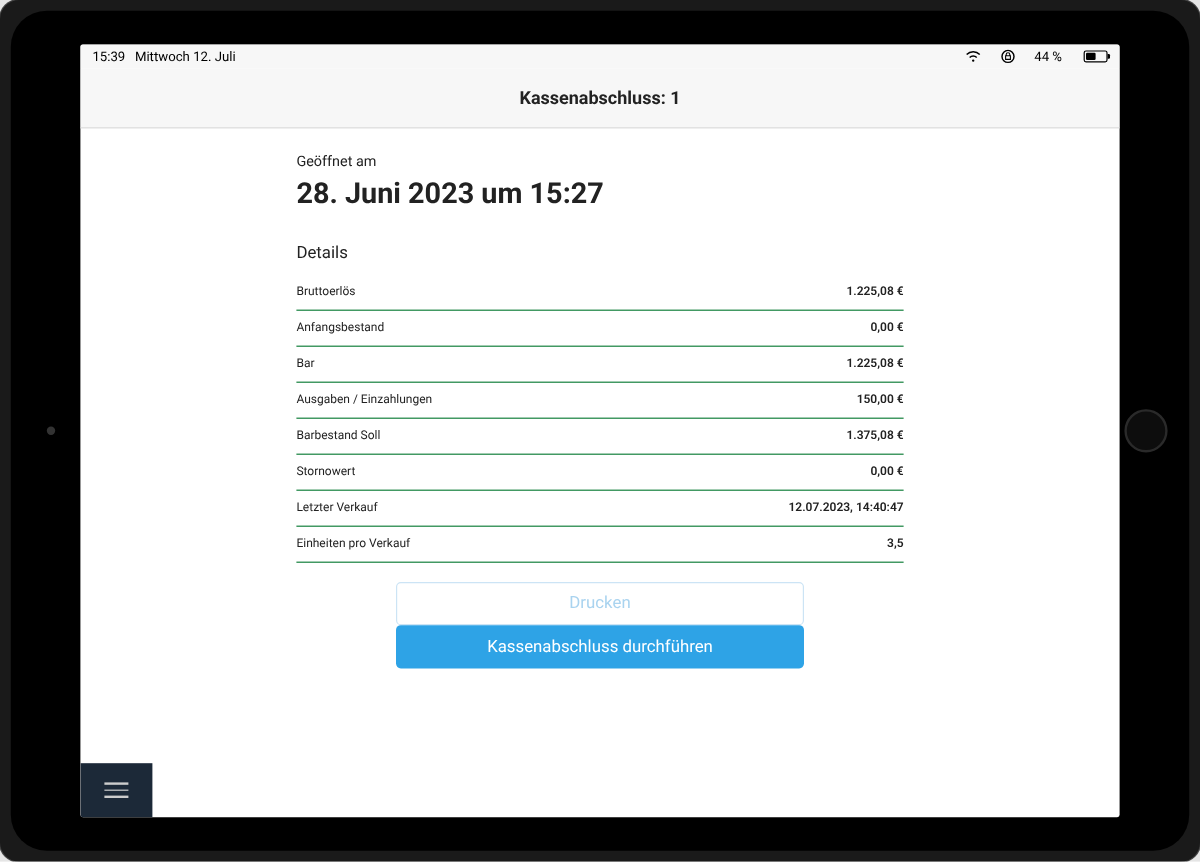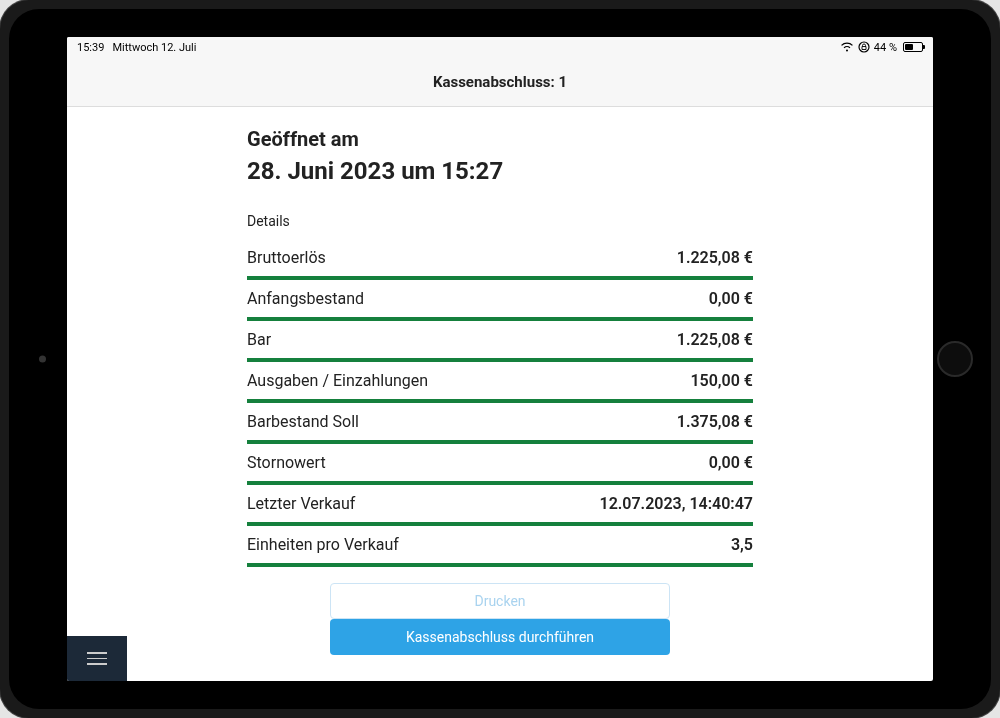--- a/index.html
+++ b/index.html
@@ -2,21 +2,21 @@
 <html><head>
   <meta charset="utf-8">
   <style>
     * { margin: 0; padding: 0; box-sizing: border-box; font-family: -apple-system, BlinkMacSystemFont, "Segoe UI", Roboto, sans-serif; }
     body { background: #e5e5e5; display: flex; align-items: center; justify-content: center; min-height: 100vh; }
     
     .tablet-frame {
       width: 1000px;
       height: 718px;
       background: #1a1a1a;
-      border-radius: 29px;
+      border-radius: 16px;
       padding: 9px;
       position: relative;
       box-shadow: 0 0 0 1px #444;
     }
     
     .tablet-inner {
       width: 100%;
       height: 100%;
       background: #000;
       border-radius: 30px;
@@ -66,21 +66,21 @@
       display: flex;
       align-items: center;
       justify-content: space-between;
       padding: 0 10px;
       font-size: 11px;
       color: #000;
       background: #f7f7f7;
     }
     
     .status-left { display: flex; gap: 8px; }
-    .status-right { display: flex; align-items: center; gap: 4px; }
+    .status-right { display: flex; align-items: center; gap: 16px; }
     
     .wifi-icon, .lock-icon { display: inline-flex; }
     
     .battery-icon {
       display: inline-block;
       width: 20px;
       height: 10px;
       border: 1px solid #000;
       border-radius: 2px;
       position: relative;
@@ -121,22 +121,22 @@
       color: #222;
     }
     
     .content {
       flex: 1;
       overflow-y: auto;
       padding: 20px 180px 80px 180px;
     }
     
     .opened-label {
-      font-size: 20px;
-      font-weight: 700;
+      font-size: 12px;
+      font-weight: 400;
       color: #222;
       margin-bottom: 6px;
     }
     
     .opened-date {
       font-size: 24px;
       font-weight: 700;
       color: #222;
       margin-bottom: 28px;
     }
@@ -146,22 +146,22 @@
       font-weight: 400;
       color: #222;
       margin-bottom: 10px;
     }
     
     .detail-row {
       display: flex;
       justify-content: space-between;
       align-items: center;
       padding: 9px 0;
-      border-bottom: 4px solid #15803d;
-      font-size: 16px;
+      border-bottom: 1px solid #15803d;
+      font-size: 10px;
     }
     
     .detail-label { color: #222; }
     .detail-value { color: #222; font-weight: 600; }
     
     .buttons {
       margin-top: 16px;
       display: flex;
       flex-direction: column;
       align-items: center;

